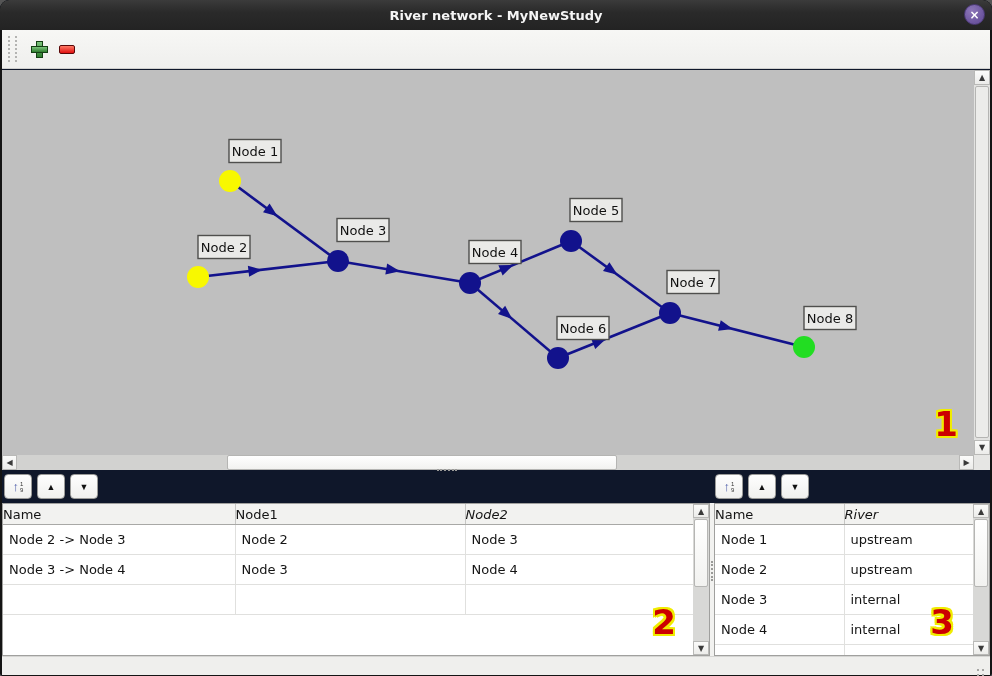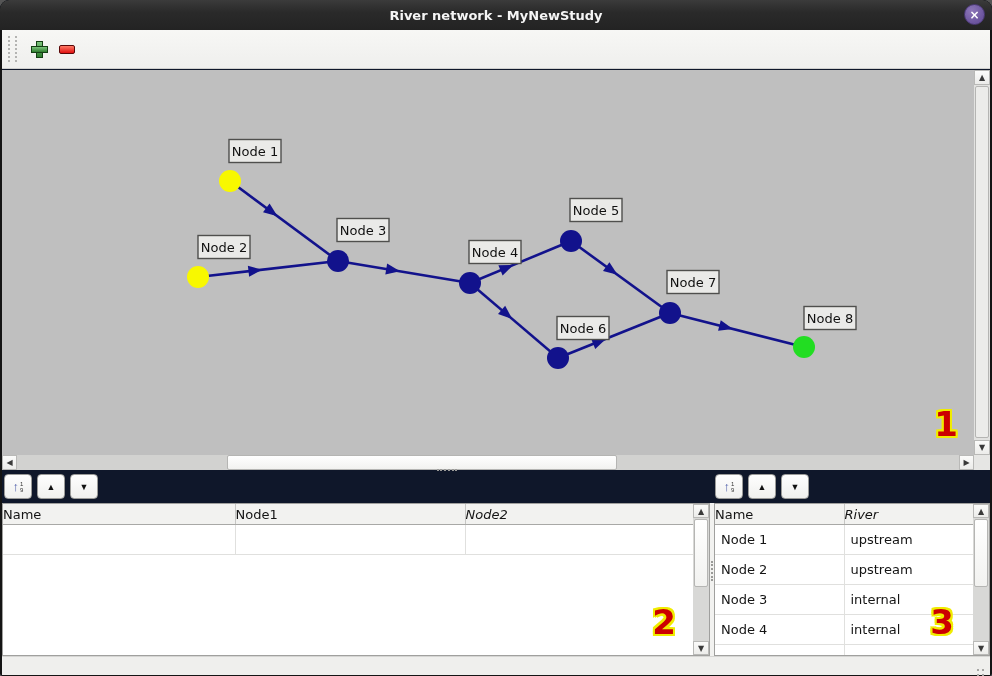--- a/index.html
+++ b/index.html
@@ -224,20 +224,30 @@
           <col style="width:230px">
           <col style="width:228px">
         </colgroup>
         <tbody>
           <tr>
             <th>Name</th>
             <th>Node1</th>
             <th>Node2</th>
           </tr>
           <tr>
+            <td>Node 2 -&gt; Node 3</td>
+            <td>Node 2</td>
+            <td>Node 3</td>
+          </tr>
+          <tr>
+            <td>Node 3 -&gt; Node 4</td>
+            <td>Node 3</td>
+            <td>Node 4</td>
+          </tr>
+          <tr>
             <td>&nbsp;</td>
             <td>&nbsp;</td>
             <td>&nbsp;</td>
           </tr>
         </tbody>
       </table>
     <div class="sbv">
       <span class="sb-btn" style="left:0;top:0;width:16px;height:14px;">
           <span>▲</span>
         </span>

